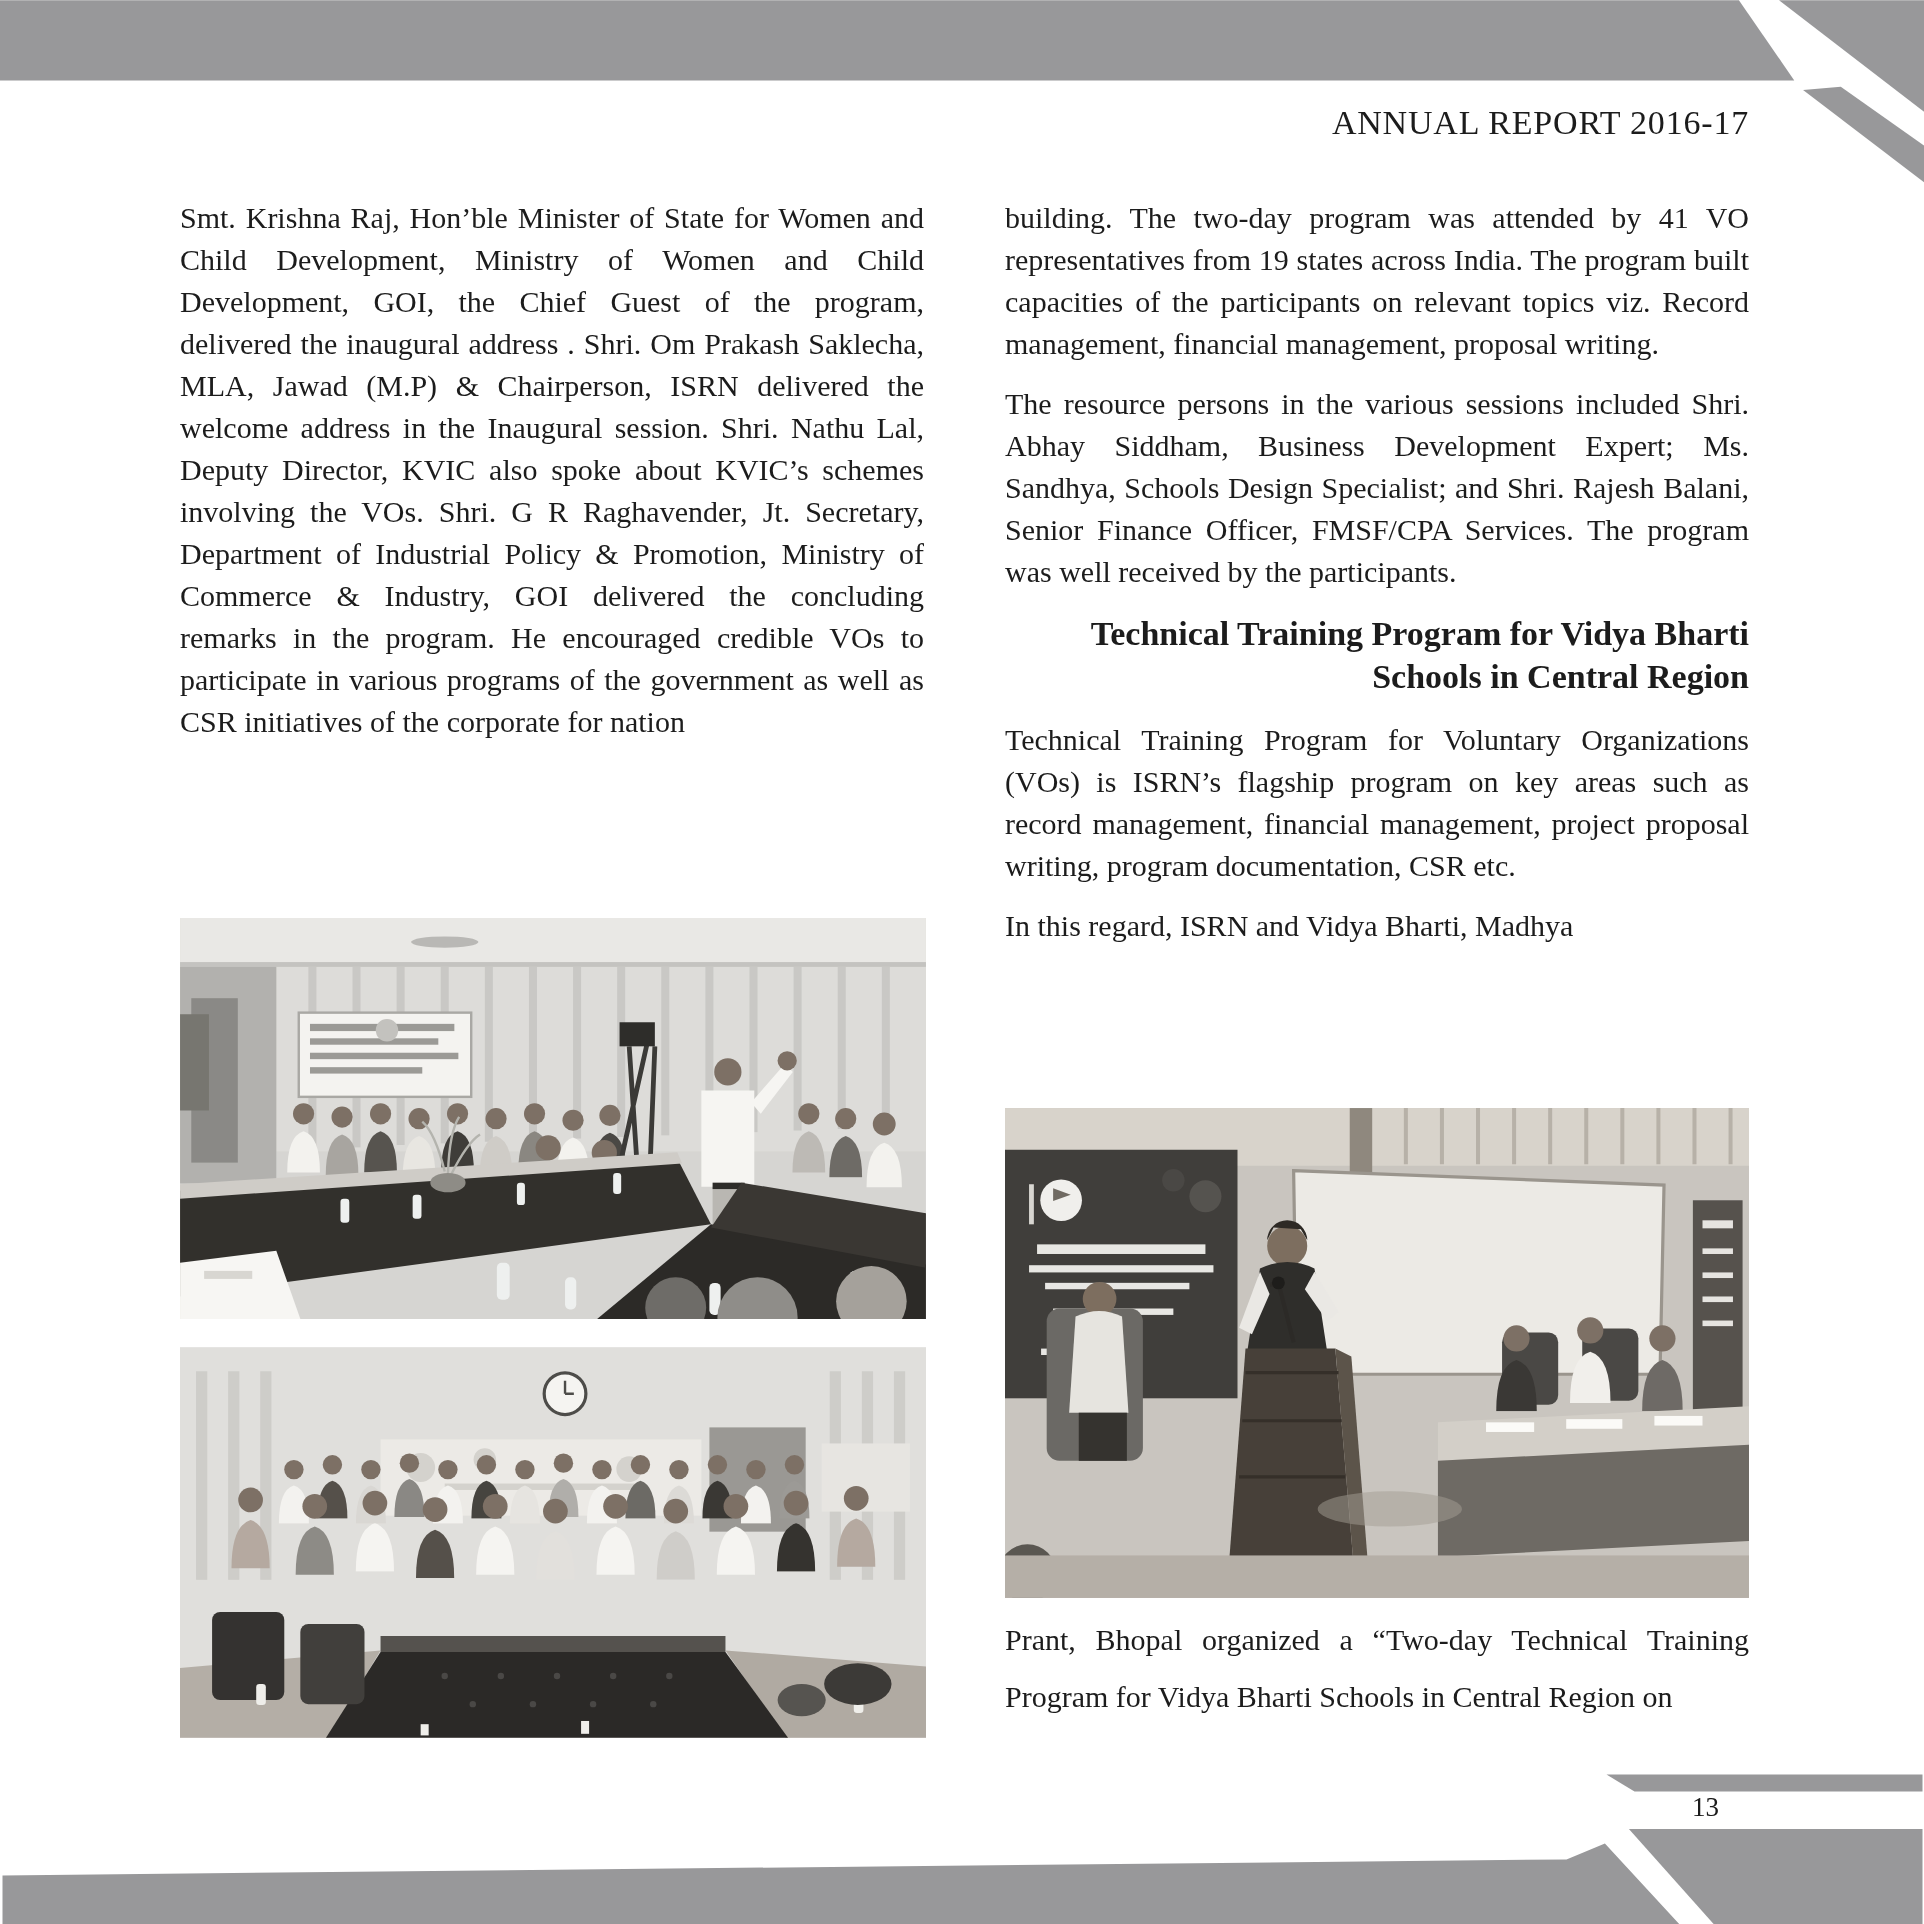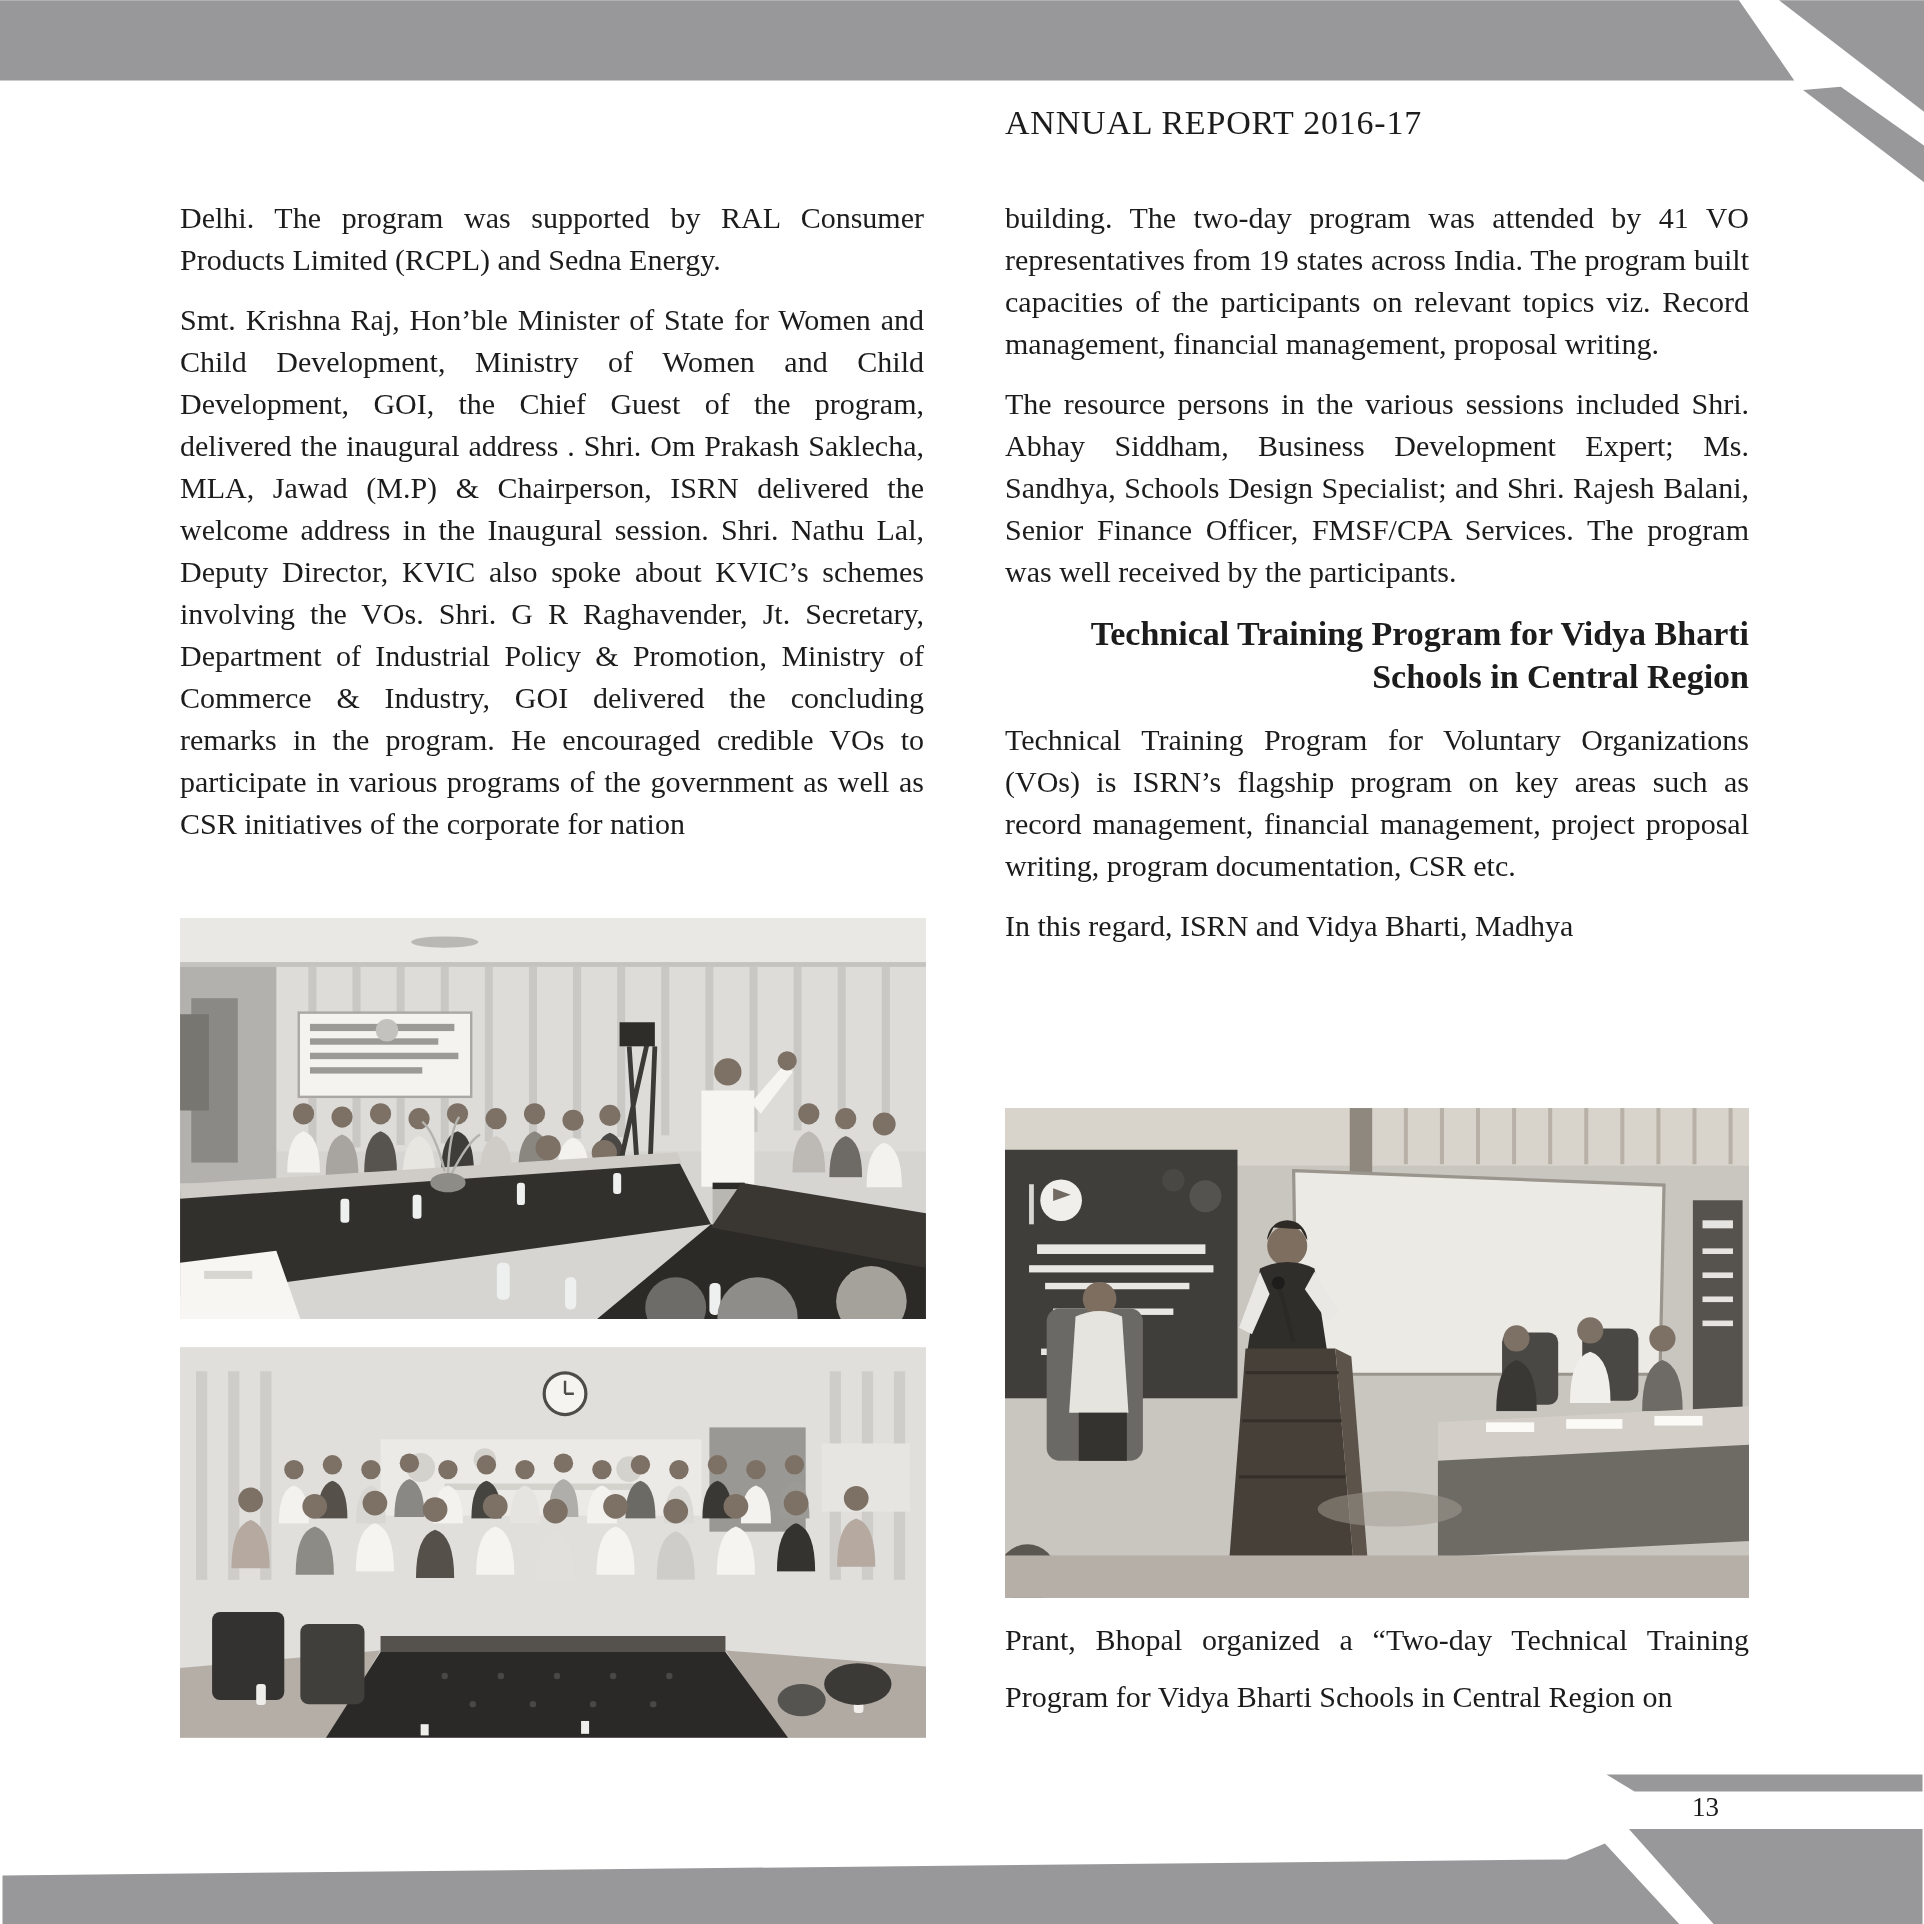--- a/index.html
+++ b/index.html
@@ -5,21 +5,21 @@
   html,body{margin:0;padding:0;}
   body{
     width:1925px;height:1925px;position:relative;background:#ffffff;
     font-family:"Liberation Serif","DejaVu Serif",serif;color:#1c1c1c;
     overflow:hidden;
   }
   .ribbon{position:absolute;left:0;pointer-events:none;}
   #ribbon-top{top:0;}
   #ribbon-bottom{top:1765px;}
   .header-title{
-    position:absolute;top:104px;left:1005px;width:744px;
+    position:absolute;top:104px;left:1005px;width:744px;text-align:right;
     font-size:34px;letter-spacing:0.8px;white-space:nowrap;
   }
   .col{position:absolute;width:744px;font-size:30px;line-height:42px;text-align:justify;}
   .col p{margin:0 0 18.4px 0;}
   #left-col{left:180px;top:197px;}
   #right-col{left:1005px;top:197px;}
   .section-heading{
     font-weight:bold;font-size:34px;line-height:43px;text-align:right;
     margin:11.2px 0 21px 0;
   }
@@ -51,21 +51,20 @@
   <g fill="#98989a">
     <polygon points="2005,12 2400,12 2400,33 2040,33"></polygon>
     <polygon points="0,138 1955,118 2003,98 2097,200 0,200"></polygon>
     <polygon points="2033,80 2400,80 2400,200 2140,200"></polygon>
   </g>
 </svg>
 
 <div class="header-title">ANNUAL REPORT 2016-17</div>
 
 <div id="left-col" class="col">
-  <p>Delhi. The program was supported by RAL Consumer Products Limited (RCPL) and Sedna Energy.</p>
   <p>Smt. Krishna Raj, Hon’ble Minister of State for Women and Child Development, Ministry of Women and Child Development, GOI, the Chief Guest of the program, delivered the inaugural address . Shri. Om Prakash Saklecha, MLA, Jawad (M.P) &amp; Chairperson, ISRN delivered the welcome address in the Inaugural session. Shri. Nathu Lal, Deputy Director, KVIC also spoke about KVIC’s schemes involving the VOs. Shri. G R Raghavender, Jt. Secretary, Department of Industrial Policy &amp; Promotion, Ministry of Commerce &amp; Industry, GOI delivered the concluding remarks in the program. He encouraged credible VOs to participate in various programs of the government as well as CSR initiatives of the corporate for nation</p>
 </div>
 
 <div id="right-col" class="col">
   <p>building. The two-day program was attended by 41 VO representatives from 19 states across India.  The program built capacities of the participants on relevant topics viz. Record management, financial management, proposal writing.</p>
   <p>The resource persons in the various sessions included Shri. Abhay Siddham, Business Development Expert; Ms. Sandhya, Schools Design Specialist; and Shri. Rajesh Balani, Senior Finance Officer, FMSF/CPA Services. The program was well received by the participants.</p>
   <div class="section-heading">Technical Training Program for Vidya Bharti Schools in Central Region</div>
   <p>Technical Training Program for Voluntary Organizations (VOs) is ISRN’s flagship program on key areas such as record management, financial management, project proposal writing, program documentation, CSR etc.</p>
   <p>In this regard, ISRN and  Vidya Bharti, Madhya</p>
 </div>

